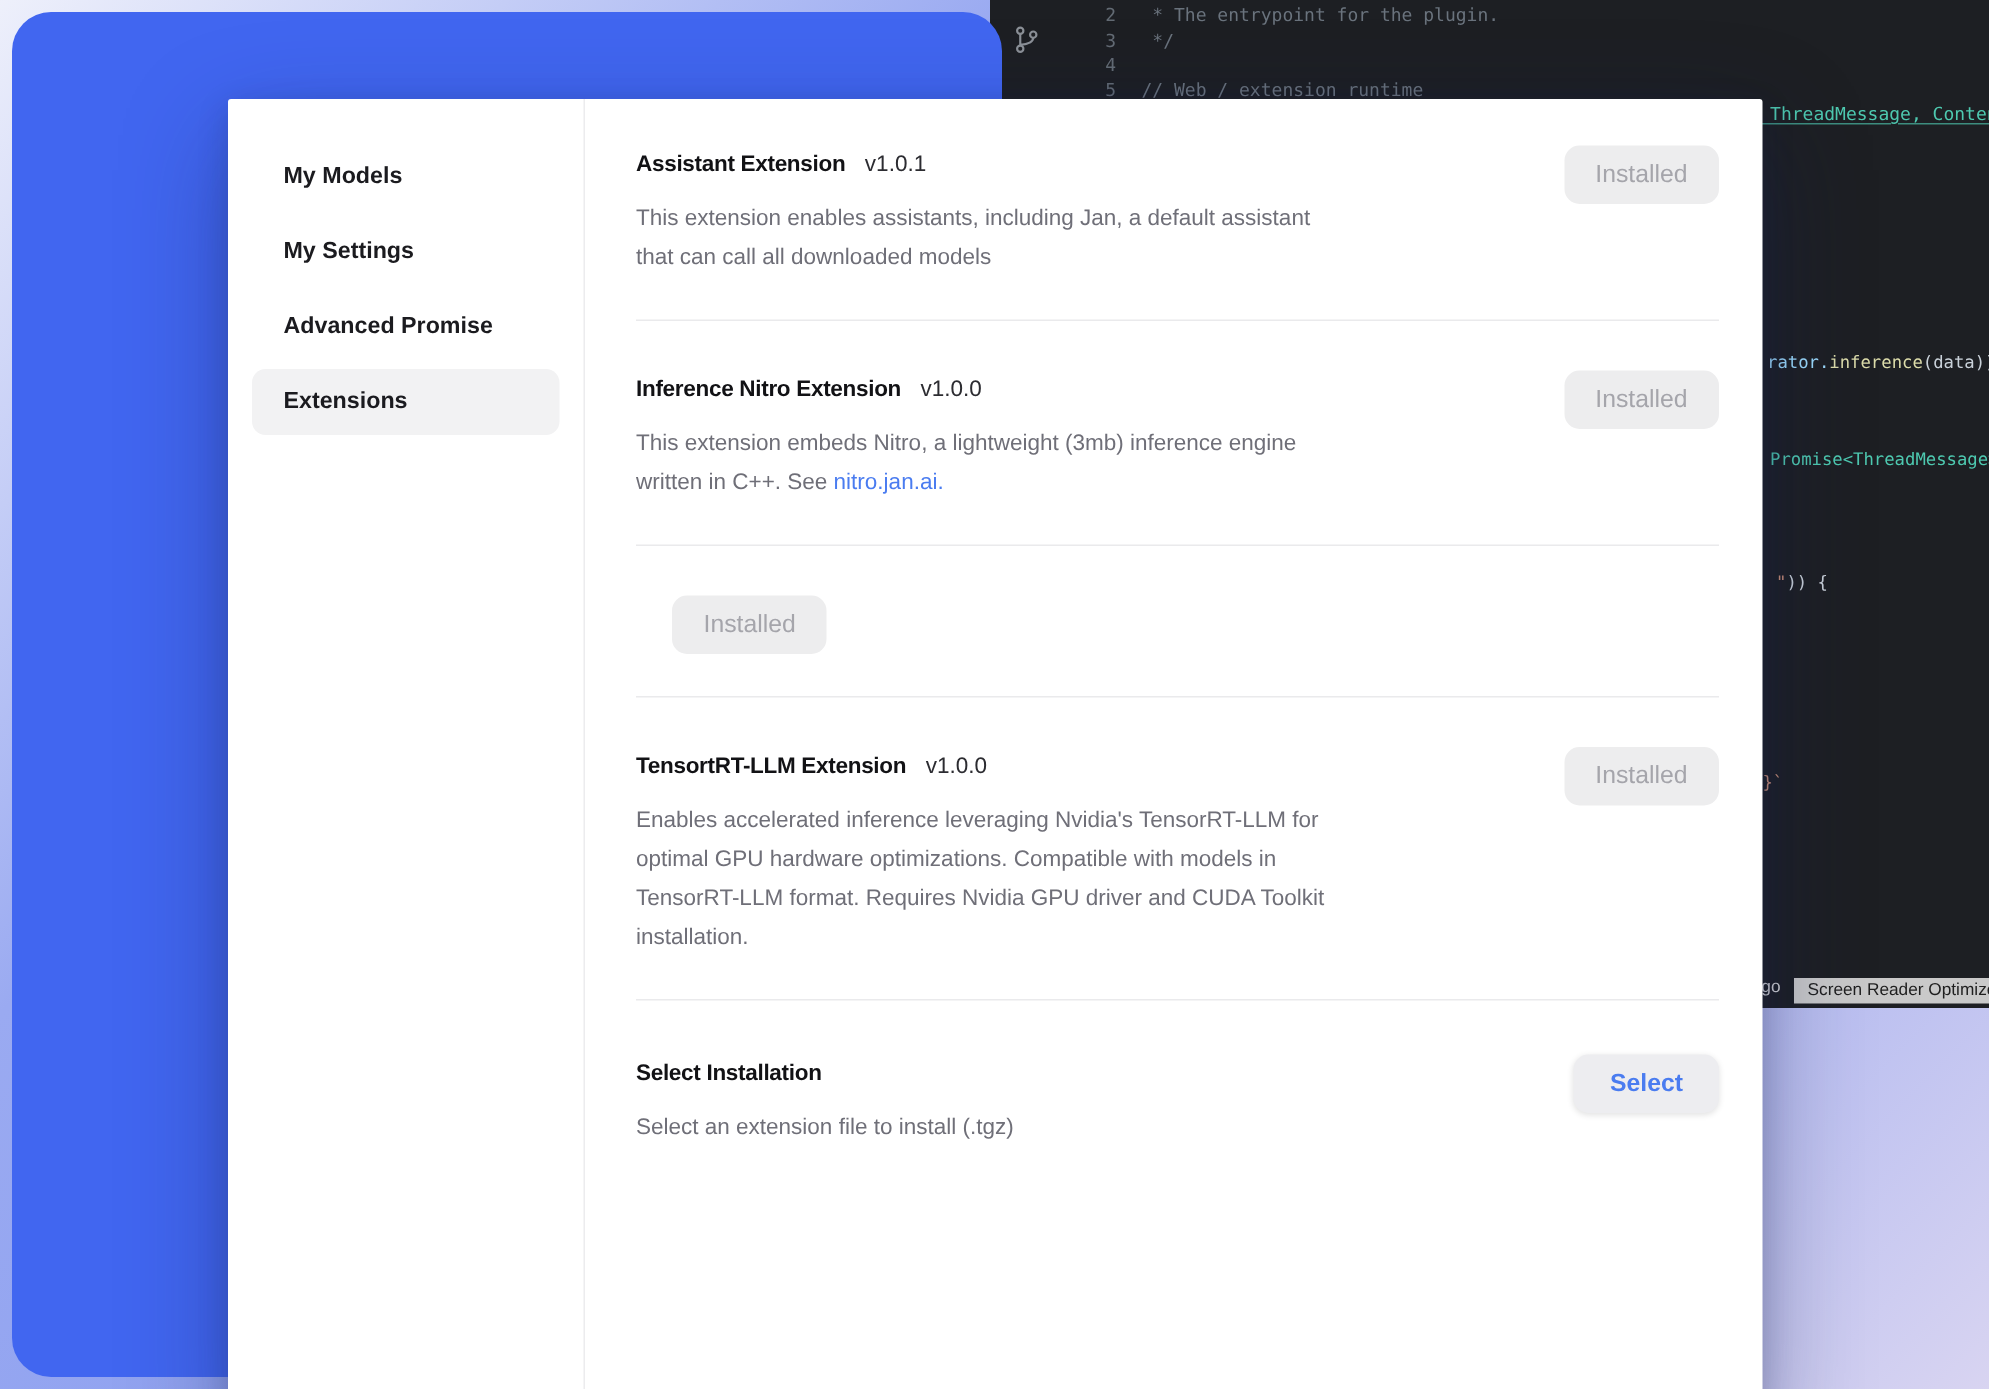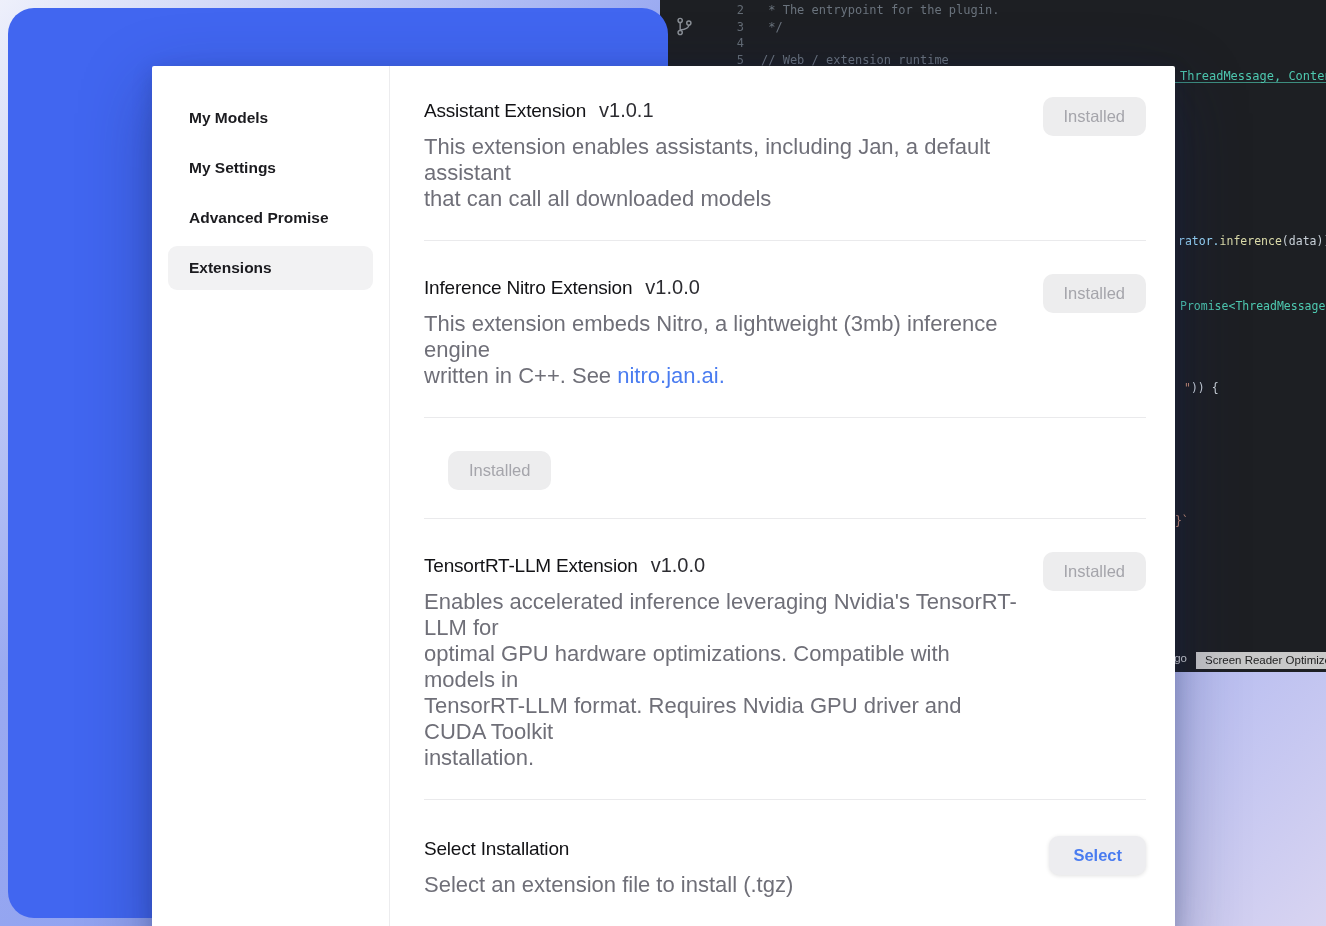--- a/index.html
+++ b/index.html
@@ -47,23 +47,23 @@
     border-radius:9px;font-size:15.5px;font-weight:700;color:#1b1b1f;cursor:pointer;}
   .nav-item.selected{background:#f2f2f3;}
 
   .modal-content{flex:1;min-width:0;padding:0 29px 0 34px;box-sizing:border-box;}
   .ext-section{display:flex;justify-content:space-between;align-items:flex-start;
     padding:33px 0 28px;border-bottom:1px solid #eaeaec;}
   .ext-section.first{padding-top:31px;}
   .ext-section.manual{border-bottom:none;padding-top:36px;padding-bottom:20px;}
   .ext-text{flex:1;min-width:0;}
   .ext-title-row{margin:0 0 10px;display:flex;align-items:baseline;gap:13px;line-height:26px;}
-  .ext-name{font-size:19px;font-weight:400;color:#121215;letter-spacing:-.2px;}
-  .ext-version{font-size:20px;font-weight:500;color:#2c2c31;}
-  .ext-desc{margin:0;font-size:22px;line-height:26px;color:#6f6f78;white-space:pre-line;max-width:600px;}
+  .ext-name{font-size:15px;font-weight:700;color:#121215;letter-spacing:-.2px;}
+  .ext-version{font-size:15px;font-weight:500;color:#2c2c31;}
+  .ext-desc{margin:0;font-size:15px;line-height:26px;color:#6f6f78;white-space:pre-line;max-width:600px;}
   .link{color:var(--link-blue,#4A7CF0);text-decoration:none;cursor:pointer;}
   .btn{border:none;border-radius:10px;font-family:inherit;cursor:pointer;flex-shrink:0;margin-left:24px;}
   .btn.installed{background:#ededee;color:#a5a5ab;font-size:16.5px;font-weight:500;padding:10px 21px;}
   .btn.select{background:#ededf0;color:var(--link-blue,#4A7CF0);font-size:16.5px;font-weight:700;
     padding:10px 24px;box-shadow:0 1px 4px rgba(0,0,0,.12);}
 </style>
 </head>
 <body>
 
 <div class="page">

